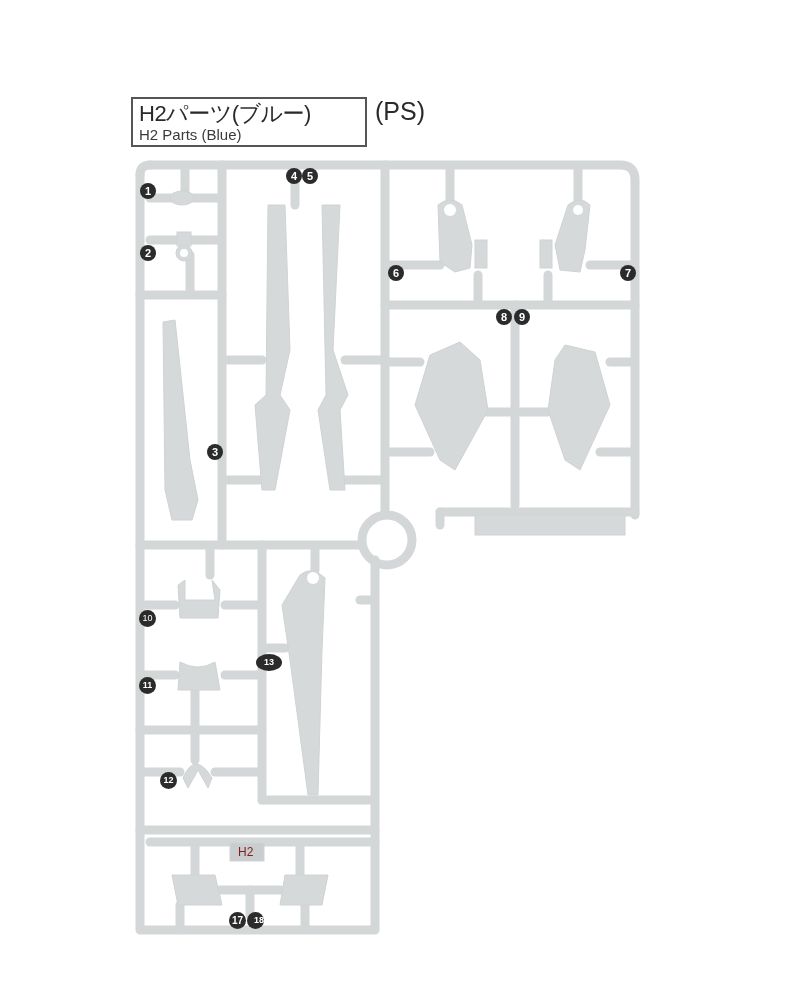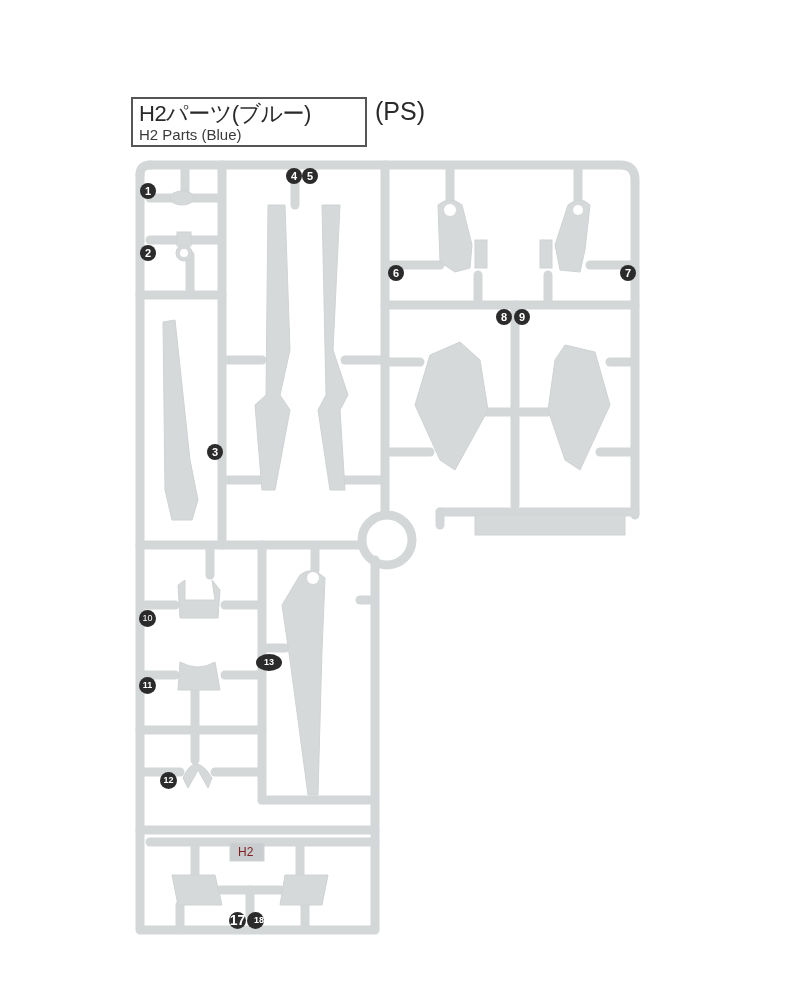--- a/index.html
+++ b/index.html
@@ -145,15 +145,15 @@
   <span style="position:absolute;left:286px;top:168px;width:16px;height:16px;border-radius:50%;background:#2b2b2b;color:#fff;font-size:11px;font-weight:bold;text-align:center;line-height:16px;">4</span>
   <span style="position:absolute;left:302px;top:168px;width:16px;height:16px;border-radius:50%;background:#2b2b2b;color:#fff;font-size:11px;font-weight:bold;text-align:center;line-height:16px;">5</span>
   <span style="position:absolute;left:388px;top:265px;width:16px;height:16px;border-radius:50%;background:#2b2b2b;color:#fff;font-size:11px;font-weight:bold;text-align:center;line-height:16px;">6</span>
   <span style="position:absolute;left:620px;top:265px;width:16px;height:16px;border-radius:50%;background:#2b2b2b;color:#fff;font-size:11px;font-weight:bold;text-align:center;line-height:16px;">7</span>
   <span style="position:absolute;left:496px;top:309px;width:16px;height:16px;border-radius:50%;background:#2b2b2b;color:#fff;font-size:11px;font-weight:bold;text-align:center;line-height:16px;">8</span>
   <span style="position:absolute;left:514px;top:309px;width:16px;height:16px;border-radius:50%;background:#2b2b2b;color:#fff;font-size:11px;font-weight:bold;text-align:center;line-height:16px;">9</span>
   <span style="position:absolute;left:139px;top:610px;width:17px;height:17px;border-radius:50%;background:#2b2b2b;color:#fff;font-size:9px;font-weight:normal;text-align:center;line-height:17px;">10</span>
   <span style="position:absolute;left:139px;top:677px;width:17px;height:17px;border-radius:50%;background:#2b2b2b;color:#fff;font-size:9px;font-weight:bold;text-align:center;line-height:17px;">11</span>
   <span style="position:absolute;left:139px;top:772px;width:17px;height:17px;border-radius:50%;background:#2b2b2b;color:#fff;font-size:9px;font-weight:bold;text-align:center;line-height:17px;margin-left:21px;">12</span>
   <span style="position:absolute;left:256px;top:654px;width:26px;height:17px;border-radius:50%;background:#2b2b2b;color:#fff;font-size:9px;font-weight:bold;text-align:center;line-height:17px;">13</span>
-  <span style="position:absolute;left:229px;top:912px;width:17px;height:17px;border-radius:50%;background:#2b2b2b;color:#fff;font-size:14px;font-weight:bold;text-align:center;line-height:17px;">17</span>
+  <span style="position:absolute;left:229px;top:912px;width:17px;height:17px;border-radius:50%;background:#2b2b2b;color:#fff;font-size:10px;font-weight:bold;text-align:center;line-height:17px;">17</span>
   <span style="position:absolute;left:247px;top:912px;width:17px;height:17px;border-radius:50%;background:#2b2b2b;color:#fff;font-size:9px;font-weight:bold;text-align:right;line-height:17px;">18</span>
 </div>
 
 </body></html>

